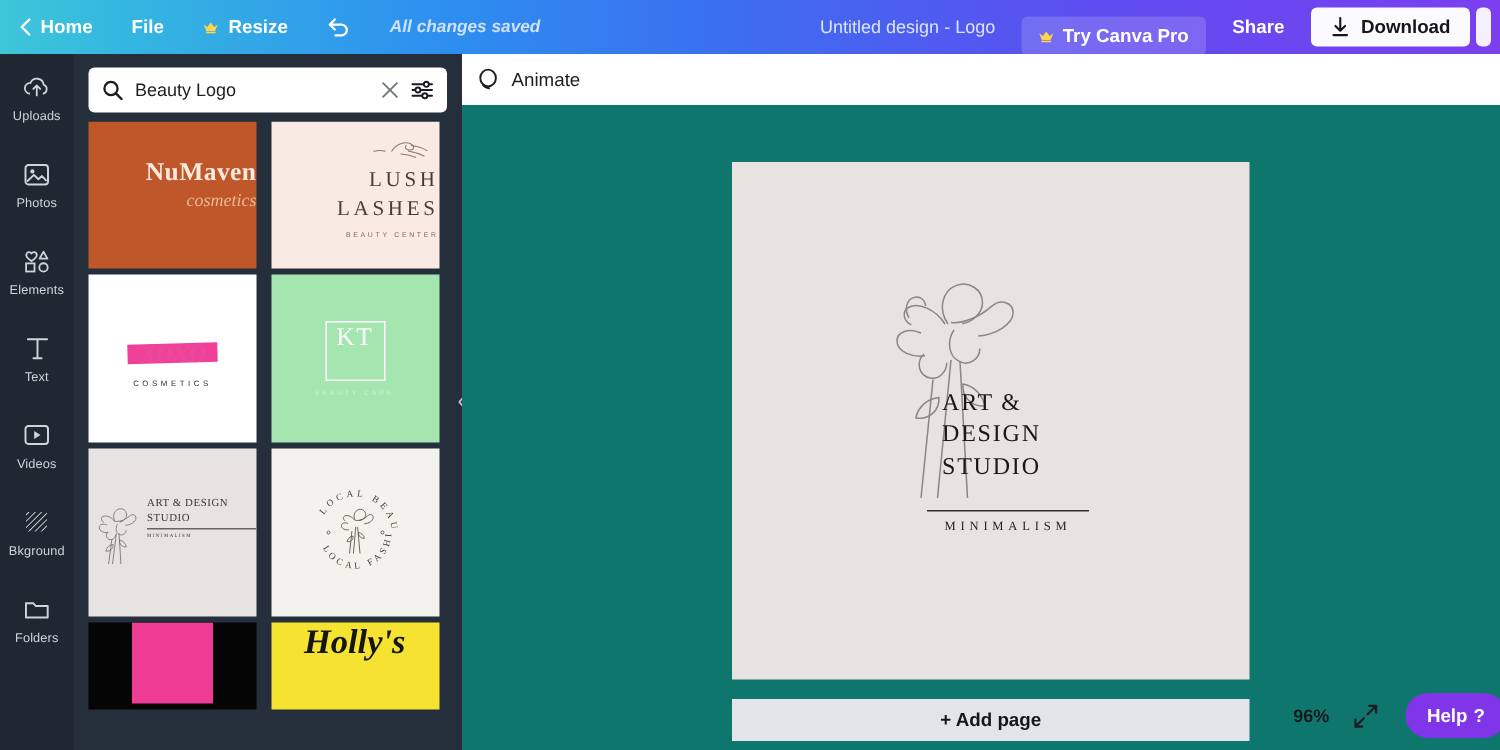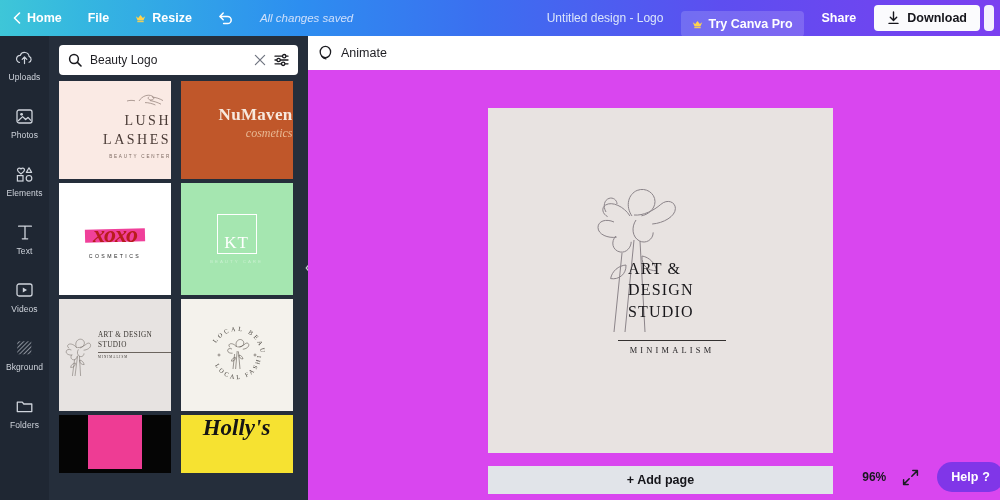--- a/index.html
+++ b/index.html
@@ -15,21 +15,21 @@
     position: absolute; left: 0; top: 0; width: 1000px; height: 36px;
     background: linear-gradient(90deg, #3ec6d8 0%, #35b7e0 8%, #2d8ef0 30%, #3b6ff0 48%, #5d4ef0 72%, #7b3ff0 100%);
     display: flex; align-items: center;
   }
   .tb-left { display: flex; align-items: center; height: 36px; }
   .tb-item {
     display: flex; align-items: center; gap: 6px; height: 36px;
     padding: 0 13px; color: #ffffff; font-size: 12.5px; font-weight: bold;
     white-space: nowrap;
   }
-  .tb-item.muted { color: #cfe0fb; font-weight: normal; font-style: italic; font-size: 11.5px; }
+  .tb-item.muted { color: #cfe0fb; font-weight: bold; font-style: italic; font-size: 11.5px; }
   .tb-spacer { flex: 1; }
   .tb-right { display: flex; align-items: center; height: 36px; padding-right: 6px; gap: 4px; }
   .tb-title { color: #dbe6fb; font-size: 12px; padding: 0 14px; white-space: nowrap; }
   .pill-pro {
     display: flex; align-items: center; gap: 5px; height: 26px;
     padding: 0 11px; border-radius: 4px; background: rgba(255,255,255,0.16);
     color: #fff; font-size: 12.5px; font-weight: bold; white-space: nowrap; margin-top: 12px;
   }
   .tb-share { color: #fff; font-size: 12.5px; font-weight: bold; padding: 0 14px; white-space: nowrap; }
   .btn-download {
@@ -87,28 +87,28 @@
   .t-lush .l3 { font-size: 4.6px; letter-spacing: 1.8px; margin-top: 5px; color: #7d6a62; }
   
   .t-xoxo { background: #ffffff; flex-direction: column; }
   .t-xoxo .band { position: relative; padding: 1px 4px; }
   .t-xoxo .band:before {
     content:""; position:absolute; left:-4px; right:-4px; top:9px; height:13px;
     background:#f0409a; transform: rotate(-1.5deg);
   }
   .t-xoxo .x1 {
     position: relative; font-family: "Liberation Serif", serif; font-style: italic;
-    font-weight: bold; font-size: 24px; color: #b91c1c; letter-spacing: -1px; margin-top: 38px;
+    font-weight: bold; font-size: 24px; color: #ec4899; letter-spacing: -1px; margin-top: 38px;
   }
   .t-xoxo .x2 { font-size: 5.2px; letter-spacing: 2.4px; color: #2a2a2a; margin-top: 4px; }
   
   .t-kt { background: #a5e6b0; flex-direction: column; }
   .t-kt .box {
     width: 40px; height: 40px; border: 1.4px solid #fff;
-    display: flex; align-items: flex-end; justify-content: center;
+    display: flex; align-items: flex-start; justify-content: center;
   }
   .t-kt .k1 { font-family: "Liberation Serif", serif; font-size: 17px; color: #fff; letter-spacing: 1px; }
   .t-kt .k2 { font-size: 4.4px; letter-spacing: 2px; color: #c9f0d0; margin-top: 5px; }
   
   .t-art { background: #e7e3e1; }
   .t-art .wrap { display: flex; gap: 1px; }
   .t-art .txt { font-family: "Liberation Serif", serif; color: #3a3631; font-size: 7.2px; line-height: 1.45; letter-spacing: .4px; }
   .t-art .sub { font-size: 3.2px; letter-spacing: 1px; border-top: .5px solid #6b645e; padding-top: 1.5px; margin-top: 1.5px; }
   
   .t-local { background: #f4f2ec; }
@@ -122,21 +122,21 @@
 
   
   .handle {
     position: absolute; left: 300px; top: 244px; width: 16px; height: 48px;
     background: #252e3b; border-radius: 0 8px 8px 0;
     display: flex; align-items: center; justify-content: center;
     color: #c4c9d2; font-size: 9px;
   }
 
   
-  .editor { position: absolute; left: 308px; top: 36px; width: 692px; height: 464px; background: #d946ef; }
+  .editor { position: absolute; left: 308px; top: 36px; width: 692px; height: 464px; background: #0f766e; }
   .anim-bar {
     position: absolute; left: 0; top: 0; width: 692px; height: 34px;
     background: #ffffff; display: flex; align-items: center; padding-left: 9px; gap: 8px;
   }
   .anim-label { font-size: 12.5px; color: #1d1d22; }
   .canvas-actions {
     position: absolute; right: 168px; top: 88px; display: flex; gap: 18px; color: #5c6270;
   }
   .canvas-wrap {
     position: absolute; left: 180px; top: 72px; width: 345px; height: 345px;
@@ -349,37 +349,37 @@
               <circle cx="10.2" cy="3.2" r="1.7" fill="#fff" stroke="#1a1a1f" stroke-width="1.3"></circle>
               <circle cx="4.6" cy="7" r="1.7" fill="#fff" stroke="#1a1a1f" stroke-width="1.3"></circle>
               <circle cx="9.2" cy="10.8" r="1.7" fill="#fff" stroke="#1a1a1f" stroke-width="1.3"></circle>
             </svg>
         </span>
       </div>
     </div>
 
     <div class="thumbs">
 
+      <div class="thumb cut-top t-numaven">
+        <div class="n1">NuMaven</div>
+        <div class="n2">cosmetics</div>
+        <div style="height:14px"></div>
+      </div>
+
       <div class="thumb cut-top t-lush">
         <span style="margin-bottom:4px">
           <svg width="46" height="17" viewBox="0 0 46 17">
               <path d="M14 10c3-5 9-7 13-5 3 1.4 2 4-1 4-2.6 0-3.6-2-2-3.3" fill="none" stroke="#8d7a72" stroke-width=".7"></path>
               <path d="M27 6c4 .4 8 1.8 11 3.6M25 9.6c4 .6 8 2 11 3.6M20 11.6c3.6 0 7.4 1 10.4 2.4M10 9.8c-2.6-.6-5.4-.6-8 .2" fill="none" stroke="#8d7a72" stroke-width=".7"></path>
             </svg>
         </span>
         <div class="l1">LUSH</div>
         <div class="l1">LASHES</div>
         <div class="l3">BEAUTY CENTER</div>
         <div style="height:10px"></div>
-      </div>
-
-      <div class="thumb cut-top t-numaven">
-        <div class="n1">NuMaven</div>
-        <div class="n2">cosmetics</div>
-        <div style="height:14px"></div>
       </div>
 
       <div class="thumb t-xoxo">
         <div class="band">
           <span class="x1">xoxo</span>
         </div>
         <div class="x2">COSMETICS</div>
       </div>
 
       <div class="thumb t-kt">

